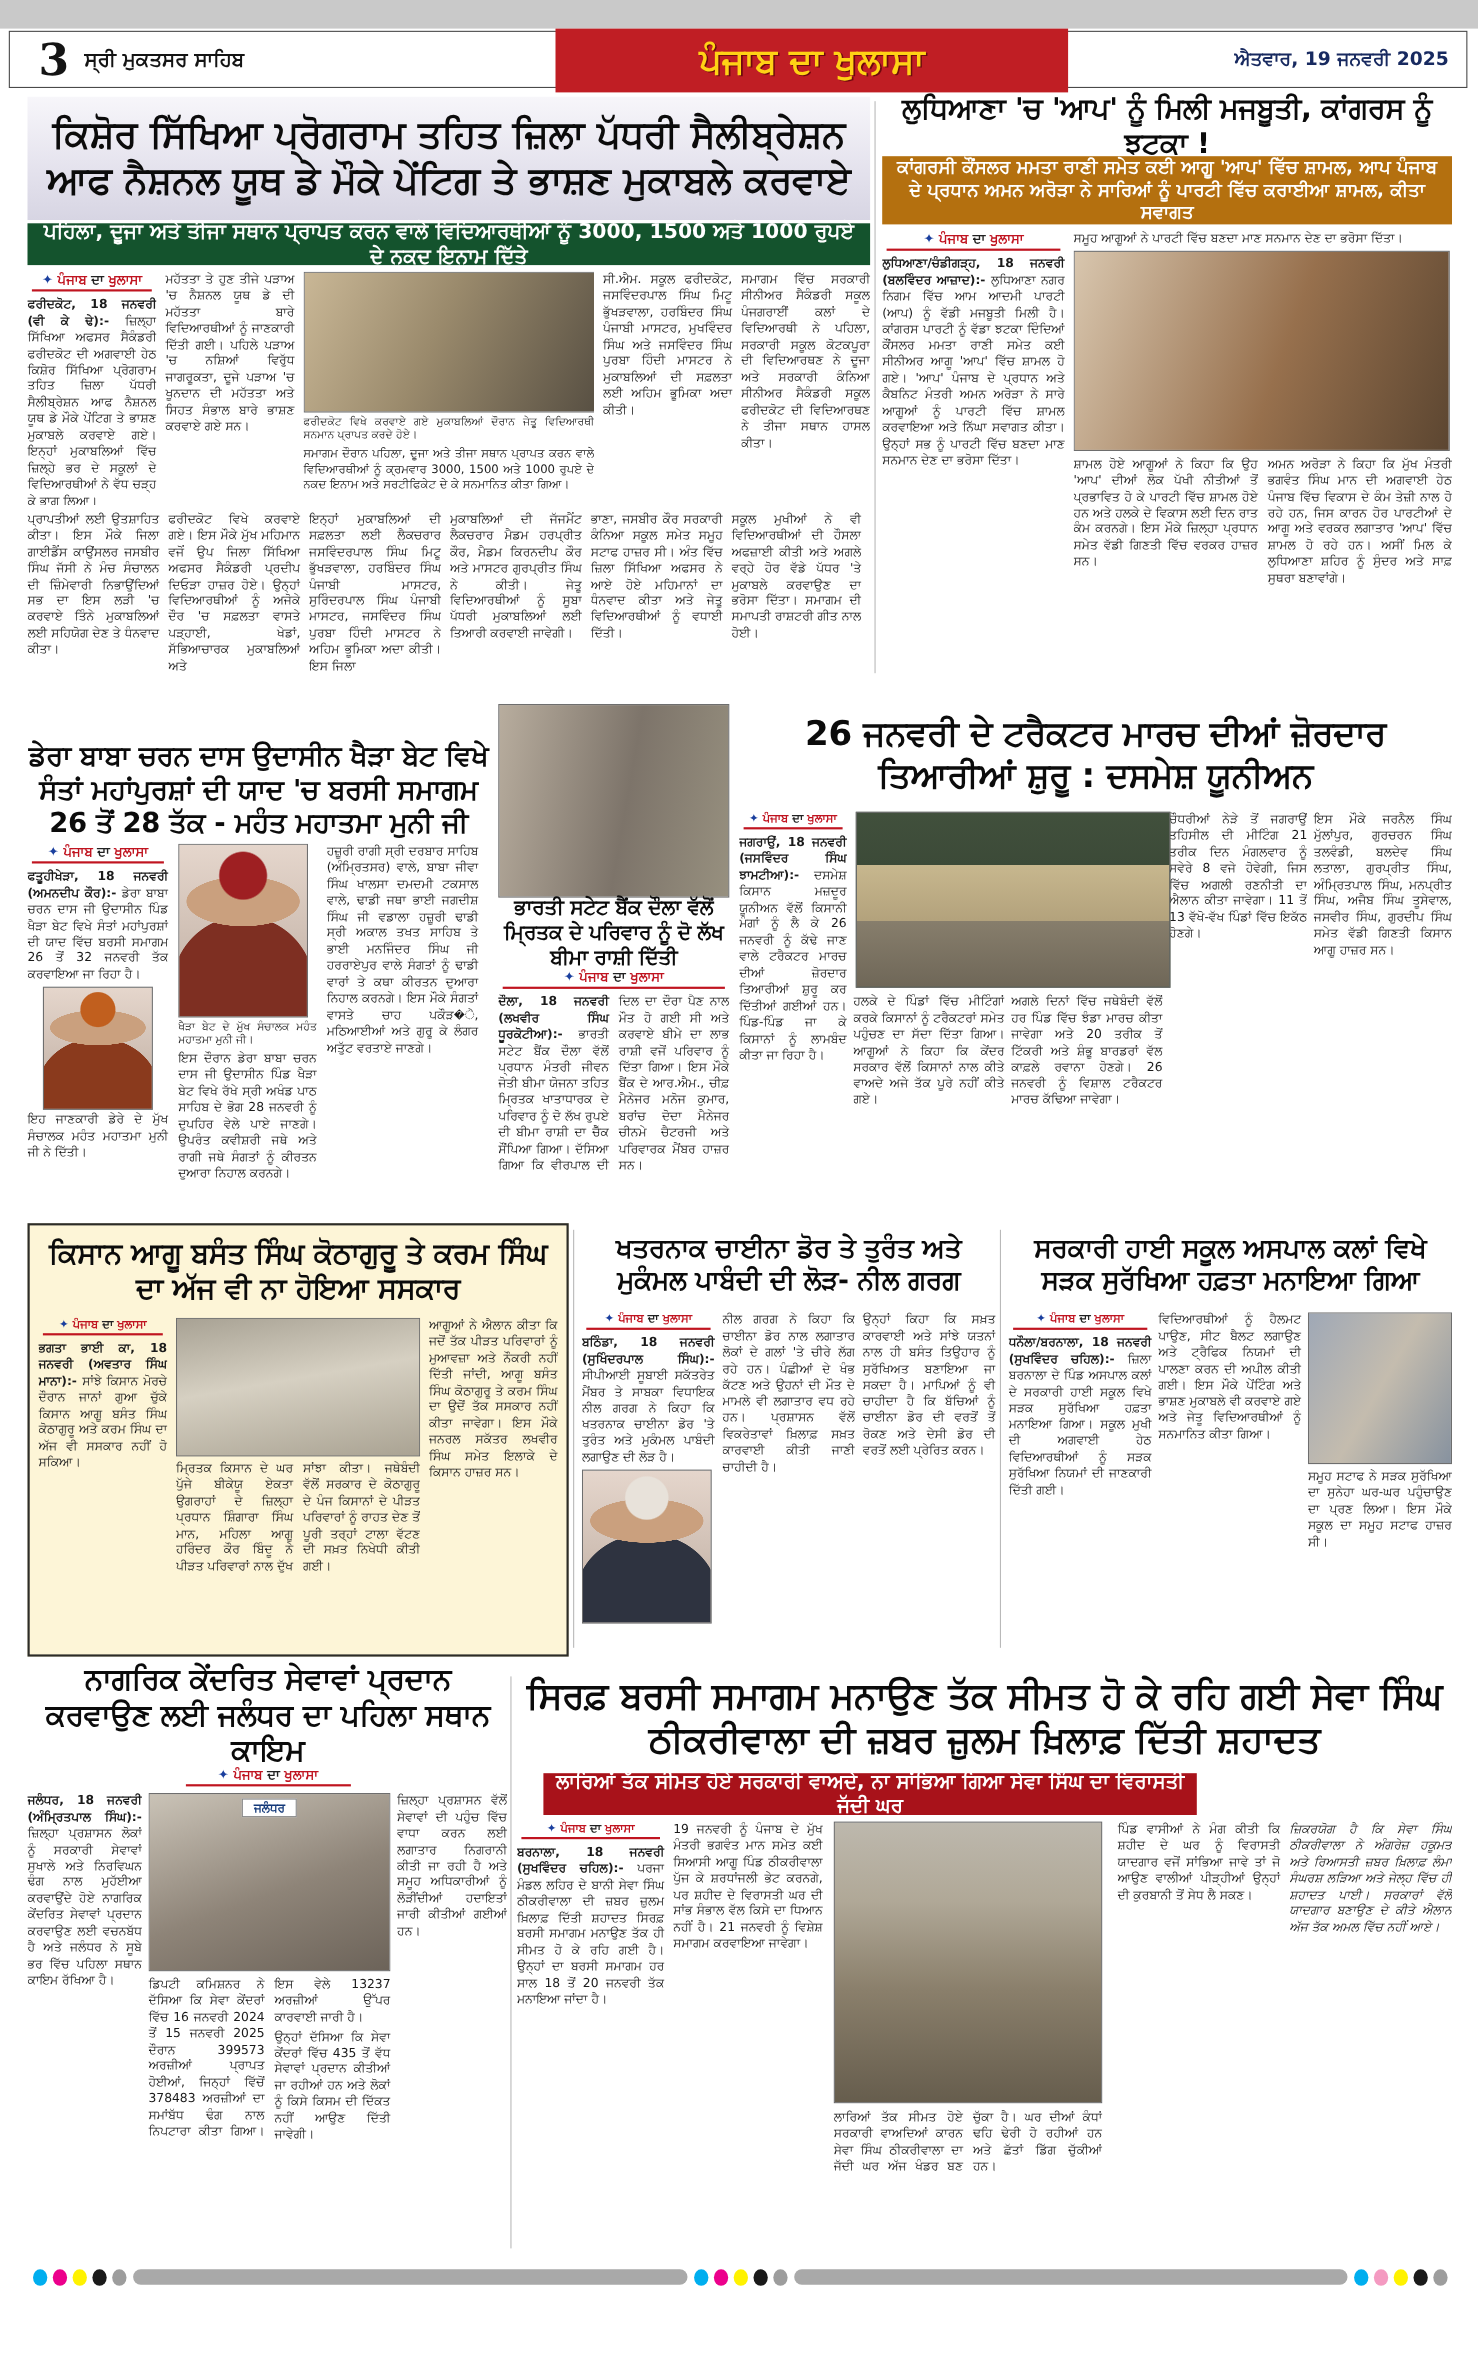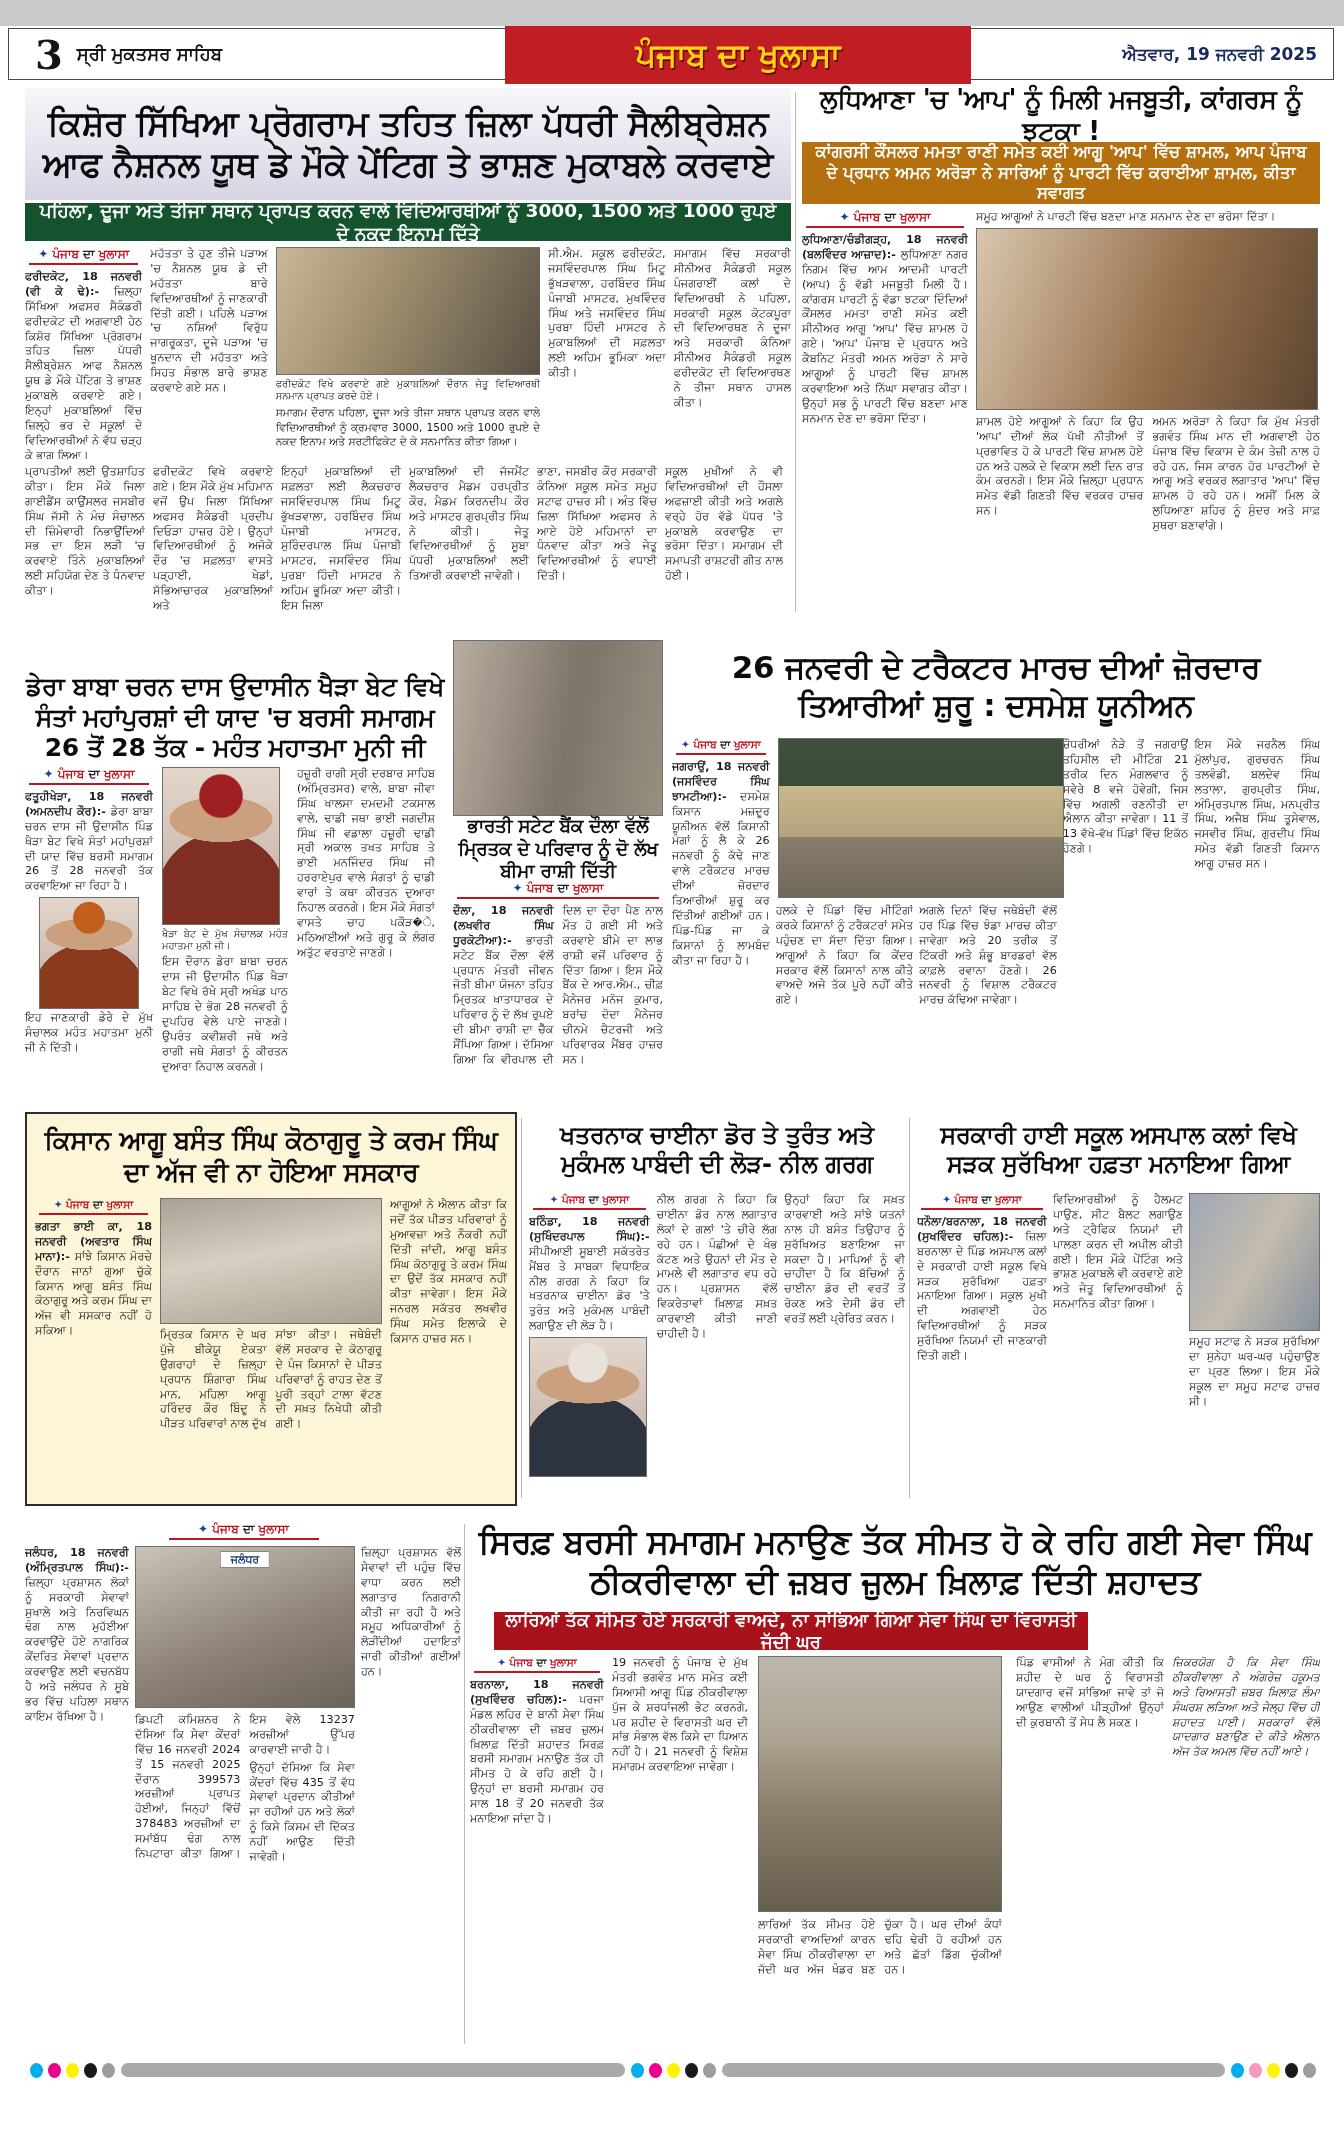--- a/index.html
+++ b/index.html
@@ -125,21 +125,21 @@
       </div>
     </div>
   </div>
 </div>
 
 <div class="abs" style="left:25px;top:674px;width:420px;">
   <div class="hl" style="font-size:25px;height:88px;display:flex;align-items:center;justify-content:center;">ਡੇਰਾ ਬਾਬਾ ਚਰਨ ਦਾਸ ਉਦਾਸੀਨ ਖੈੜਾ ਬੇਟ ਵਿਖੇ ਸੰਤਾਂ ਮਹਾਂਪੁਰਸ਼ਾਂ ਦੀ ਯਾਦ 'ਚ ਬਰਸੀ ਸਮਾਗਮ 26 ਤੋਂ 28 ਤੱਕ - ਮਹੰਤ ਮਹਾਤਮਾ ਮੁਨੀ ਜੀ</div>
   <div class="cols" style="margin-top:5px;gap:9px;height:372px;">
     <div class="col" style="width:128px;">
       <span class="tagline"><span class="star">✦</span> <span class="r">ਪੰਜਾਬ</span> <span class="k">ਦਾ</span> <span class="r">ਖੁਲਾਸਾ</span></span>
-      <p class="bt"><b class="dl">ਫਤੂਹੀਖੇੜਾ, 18 ਜਨਵਰੀ (ਅਮਨਦੀਪ ਕੌਰ):- </b><span>ਡੇਰਾ ਬਾਬਾ ਚਰਨ ਦਾਸ ਜੀ ਉਦਾਸੀਨ ਪਿੰਡ ਖੈੜਾ ਬੇਟ ਵਿਖੇ ਸੰਤਾਂ ਮਹਾਂਪੁਰਸ਼ਾਂ ਦੀ ਯਾਦ ਵਿੱਚ ਬਰਸੀ ਸਮਾਗਮ 26 ਤੋਂ 28 ਜਨਵਰੀ ਤੱਕ ਕਰਵਾਇਆ ਜਾ ਰਿਹਾ ਹੈ।</span></p>
+      <p class="bt"><b class="dl">ਫਤੂਹੀਖੇੜਾ, 18 ਜਨਵਰੀ (ਅਮਨਦੀਪ ਕੌਰ):- </b><span>ਡੇਰਾ ਬਾਬਾ ਚਰਨ ਦਾਸ ਜੀ ਉਦਾਸੀਨ ਪਿੰਡ ਖੈੜਾ ਬੇਟ ਵਿਖੇ ਸੰਤਾਂ ਮਹਾਂਪੁਰਸ਼ਾਂ ਦੀ ਯਾਦ ਵਿੱਚ ਬਰਸੀ ਸਮਾਗਮ 26 ਤੋਂ 32 ਜਨਵਰੀ ਤੱਕ ਕਰਵਾਇਆ ਜਾ ਰਿਹਾ ਹੈ।</span></p>
       <div class="ph portrait" style="--turban:#c15f1e;--robe:#8a3a1d;width:100px;height:112px;margin:2px auto;"></div>
       <p class="bt">ਇਹ ਜਾਣਕਾਰੀ ਡੇਰੇ ਦੇ ਮੁੱਖ ਸੰਚਾਲਕ ਮਹੰਤ ਮਹਾਤਮਾ ਮੁਨੀ ਜੀ ਨੇ ਦਿੱਤੀ।</p>
     </div>
     <div class="col" style="width:126px;">
       <div class="ph portrait" style="--turban:#9e1f22;--robe:#7e2f22;width:118px;height:158px;"></div>
       <p class="cap">ਖੈੜਾ ਬੇਟ ਦੇ ਮੁੱਖ ਸੰਚਾਲਕ ਮਹੰਤ ਮਹਾਤਮਾ ਮੁਨੀ ਜੀ।</p>
       <p class="bt">ਇਸ ਦੌਰਾਨ ਡੇਰਾ ਬਾਬਾ ਚਰਨ ਦਾਸ ਜੀ ਉਦਾਸੀਨ ਪਿੰਡ ਖੈੜਾ ਬੇਟ ਵਿਖੇ ਰੱਖੇ ਸ੍ਰੀ ਅਖੰਡ ਪਾਠ ਸਾਹਿਬ ਦੇ ਭੋਗ 28 ਜਨਵਰੀ ਨੂੰ ਦੁਪਹਿਰ ਵੇਲੇ ਪਾਏ ਜਾਣਗੇ। ਉਪਰੰਤ ਕਵੀਸ਼ਰੀ ਜਥੇ ਅਤੇ ਰਾਗੀ ਜਥੇ ਸੰਗਤਾਂ ਨੂੰ ਕੀਰਤਨ ਦੁਆਰਾ ਨਿਹਾਲ ਕਰਨਗੇ।</p>
     </div>
     <div class="col" style="width:138px;">
       <p class="bt">ਹਜ਼ੂਰੀ ਰਾਗੀ ਸ੍ਰੀ ਦਰਬਾਰ ਸਾਹਿਬ (ਅੰਮ੍ਰਿਤਸਰ) ਵਾਲੇ, ਬਾਬਾ ਜੀਵਾ ਸਿੰਘ ਖਾਲਸਾ ਦਮਦਮੀ ਟਕਸਾਲ ਵਾਲੇ, ਢਾਡੀ ਜਥਾ ਭਾਈ ਜਗਦੀਸ਼ ਸਿੰਘ ਜੀ ਵਡਾਲਾ ਹਜ਼ੂਰੀ ਢਾਡੀ ਸ੍ਰੀ ਅਕਾਲ ਤਖਤ ਸਾਹਿਬ ਤੇ ਭਾਈ ਮਨਜਿੰਦਰ ਸਿੰਘ ਜੀ ਹਰਰਾਏਪੁਰ ਵਾਲੇ ਸੰਗਤਾਂ ਨੂੰ ਢਾਡੀ ਵਾਰਾਂ ਤੇ ਕਥਾ ਕੀਰਤਨ ਦੁਆਰਾ ਨਿਹਾਲ ਕਰਨਗੇ। ਇਸ ਮੌਕੇ ਸੰਗਤਾਂ ਵਾਸਤੇ ਚਾਹ ਪਕੌੜ�ੇ, ਮਠਿਆਈਆਂ ਅਤੇ ਗੁਰੂ ਕੇ ਲੰਗਰ ਅਤੁੱਟ ਵਰਤਾਏ ਜਾਣਗੇ।</p>
@@ -232,20 +232,21 @@
       <p class="bt">ਵਿਦਿਆਰਥੀਆਂ ਨੂੰ ਹੈਲਮਟ ਪਾਉਣ, ਸੀਟ ਬੈਲਟ ਲਗਾਉਣ ਅਤੇ ਟ੍ਰੈਫਿਕ ਨਿਯਮਾਂ ਦੀ ਪਾਲਣਾ ਕਰਨ ਦੀ ਅਪੀਲ ਕੀਤੀ ਗਈ। ਇਸ ਮੌਕੇ ਪੇਂਟਿੰਗ ਅਤੇ ਭਾਸ਼ਣ ਮੁਕਾਬਲੇ ਵੀ ਕਰਵਾਏ ਗਏ ਅਤੇ ਜੇਤੂ ਵਿਦਿਆਰਥੀਆਂ ਨੂੰ ਸਨਮਾਨਿਤ ਕੀਤਾ ਗਿਆ।</p>
     </div>
     <div class="col" style="width:131px;">
       <div class="ph ph-school" style="width:131px;height:138px;"></div>
       <p class="bt" style="margin-top:4px;">ਸਮੂਹ ਸਟਾਫ ਨੇ ਸੜਕ ਸੁਰੱਖਿਆ ਦਾ ਸੁਨੇਹਾ ਘਰ-ਘਰ ਪਹੁੰਚਾਉਣ ਦਾ ਪ੍ਰਣ ਲਿਆ। ਇਸ ਮੌਕੇ ਸਕੂਲ ਦਾ ਸਮੂਹ ਸਟਾਫ ਹਾਜ਼ਰ ਸੀ।</p>
     </div>
   </div>
 </div>
 
 <div class="abs" style="left:25px;top:1518px;width:437px;">
+  <div class="hl" style="font-size:27px;height:84px;display:flex;align-items:center;justify-content:center;">ਨਾਗਰਿਕ ਕੇਂਦਰਿਤ ਸੇਵਾਵਾਂ ਪ੍ਰਦਾਨ ਕਰਵਾਉਣ ਲਈ ਜਲੰਧਰ ਦਾ ਪਹਿਲਾ ਸਥਾਨ ਕਾਇਮ</div>
   <span class="tagline" style="width:150px;margin:4px auto 6px;"><span class="star">✦</span> <span class="r">ਪੰਜਾਬ</span> <span class="k">ਦਾ</span> <span class="r">ਖੁਲਾਸਾ</span></span>
   <div class="cols" style="gap:6px;height:418px;">
     <div class="col" style="width:104px;">
       <p class="bt"><b class="dl">ਜਲੰਧਰ, 18 ਜਨਵਰੀ (ਅੰਮ੍ਰਿਤਪਾਲ ਸਿੰਘ):- </b><span>ਜ਼ਿਲ੍ਹਾ ਪ੍ਰਸ਼ਾਸਨ ਲੋਕਾਂ ਨੂੰ ਸਰਕਾਰੀ ਸੇਵਾਵਾਂ ਸੁਖਾਲੇ ਅਤੇ ਨਿਰਵਿਘਨ ਢੰਗ ਨਾਲ ਮੁਹੱਈਆ ਕਰਵਾਉਂਦੇ ਹੋਏ ਨਾਗਰਿਕ ਕੇਂਦਰਿਤ ਸੇਵਾਵਾਂ ਪ੍ਰਦਾਨ ਕਰਵਾਉਣ ਲਈ ਵਚਨਬੱਧ ਹੈ ਅਤੇ ਜਲੰਧਰ ਨੇ ਸੂਬੇ ਭਰ ਵਿੱਚ ਪਹਿਲਾ ਸਥਾਨ ਕਾਇਮ ਰੱਖਿਆ ਹੈ।</span></p>
     </div>
     <div class="col" style="width:220px;">
       <div class="ph ph-meeting" style="width:220px;height:162px;">
         <span class="photolabel">ਜਲੰਧਰ</span>
       </div>
       <div class="twocol" style="margin-top:5px;height:246px;overflow:hidden;">

